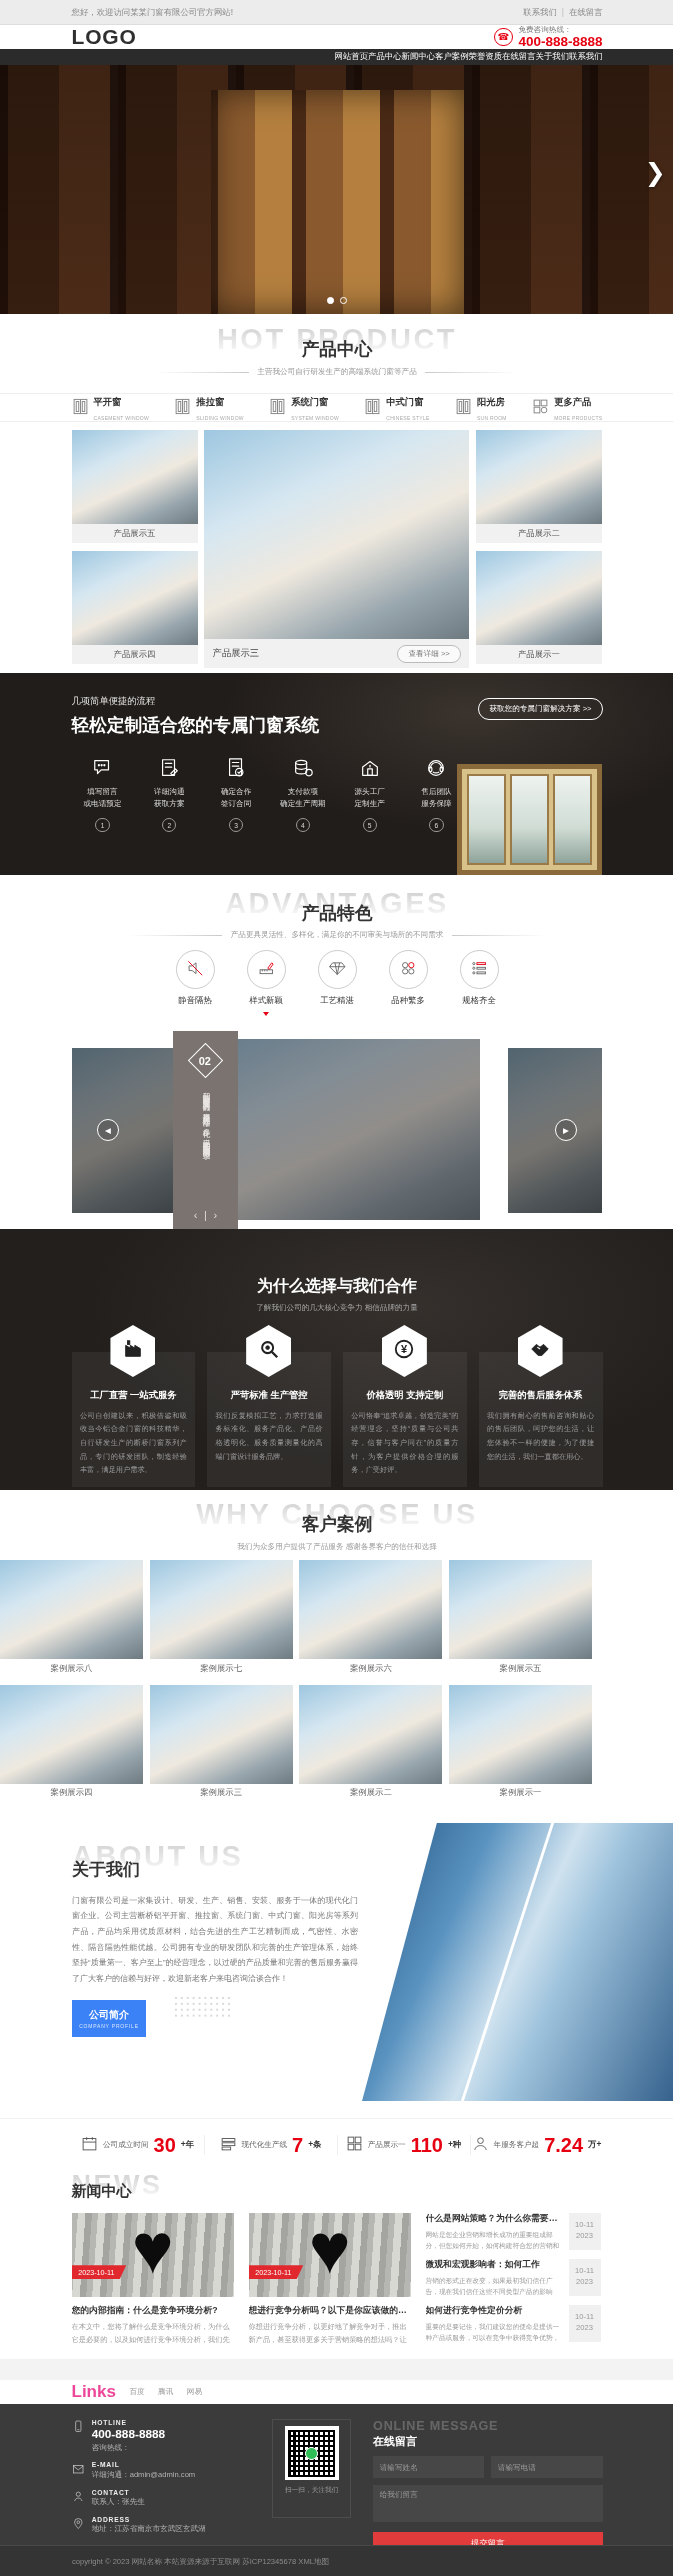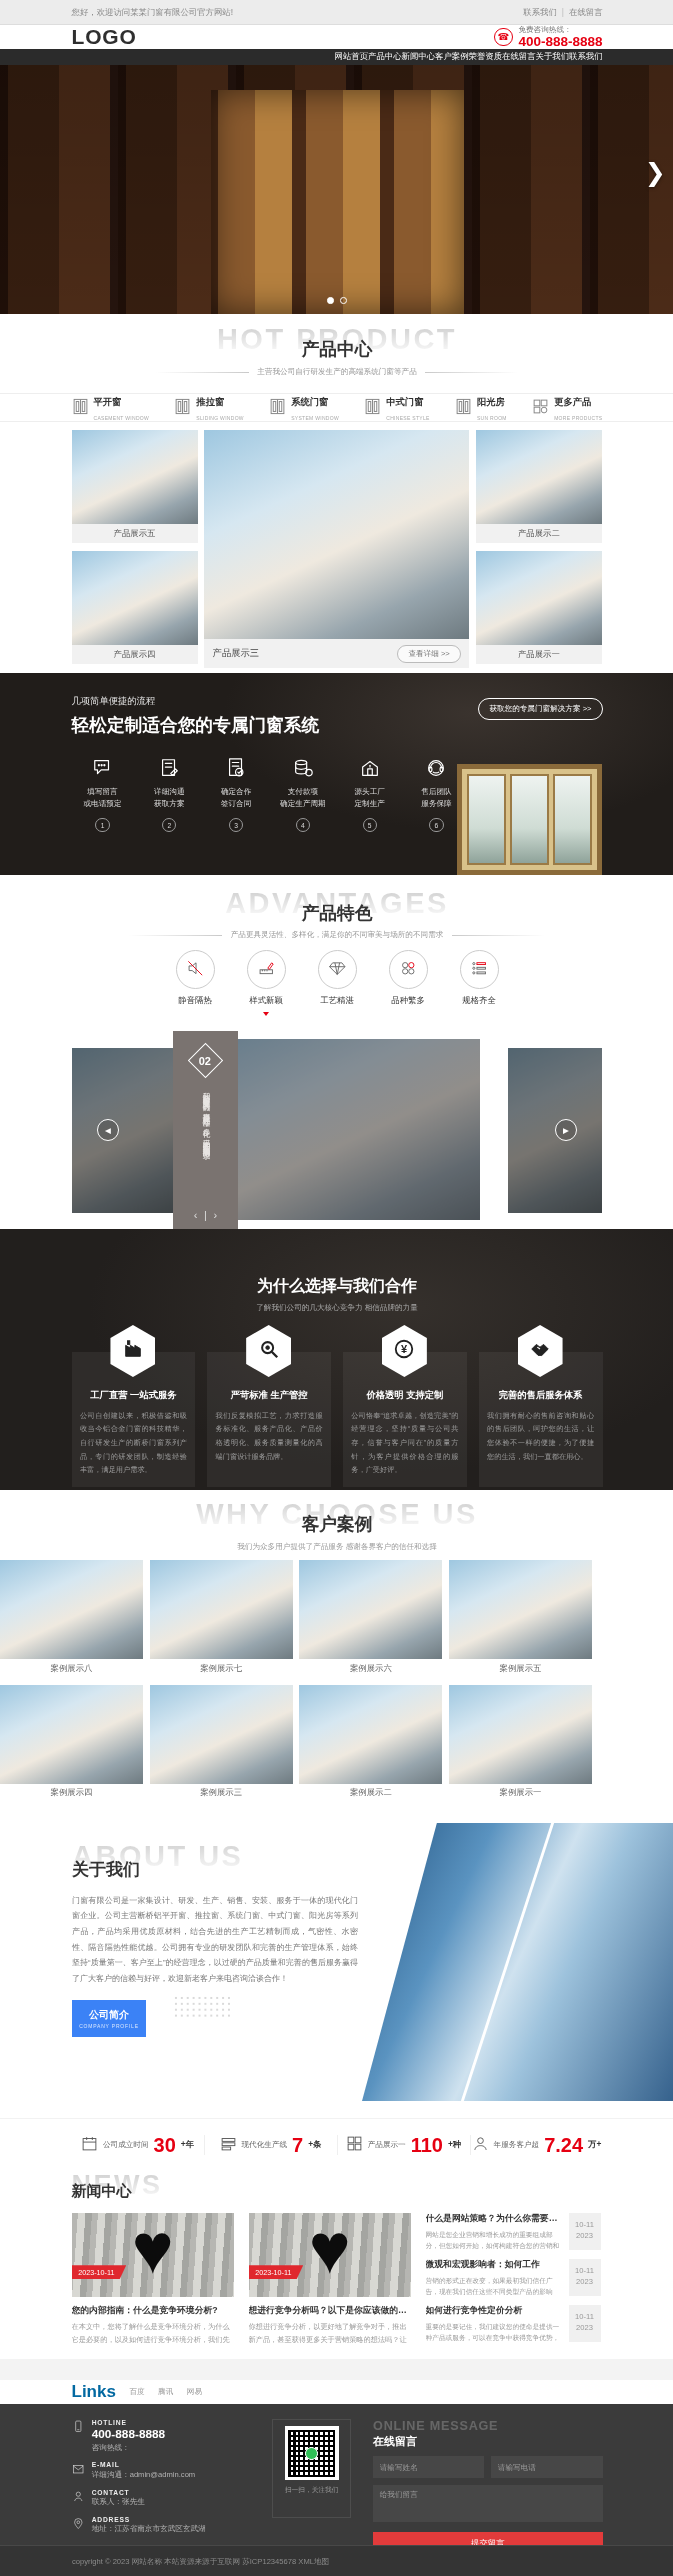--- a/index.html
+++ b/index.html
@@ -154,21 +154,21 @@
 .nitem{display:flex;gap:6.7px;cursor:pointer}
 .nitem .tx{flex:1;min-width:0}
 .nitem .t{font-size:8.8px;font-weight:700;color:#333;white-space:nowrap;overflow:hidden;text-overflow:ellipsis}
 .nitem .e{font-size:6.7px;color:#9a9a9a;line-height:1.7;margin-top:3.4px;height:23px;overflow:hidden}
 .nitem .dt{width:32px;height:37px;background:#f0f0f0;color:#999;text-align:center;font-size:7.6px;padding-top:7px;flex:none}
 .nitem .dt b{display:block;font-weight:400;margin-top:1.7px}
 
 .gapband{height:21px;background:#f3f3f3}
 .links{height:23.6px;background:#fff}
 .links .wrap{display:flex;align-items:center;height:23.6px;gap:13.5px}
-.links .lt{font-size:17px;font-weight:800;color:#0369a1}
+.links .lt{font-size:17px;font-weight:800;color:#ec4899}
 .links a{font-size:7.6px;color:#999;text-decoration:none;cursor:pointer}
 .footer{height:141px;background:#3b3b3b;color:#ccc}
 .footer .wrap{display:flex;padding-top:15px;gap:22px}
 .fcol{width:185px;display:flex;flex-direction:column;gap:8.4px}
 .frow{display:flex;gap:7.6px;align-items:flex-start}
 .frow svg{width:12.6px;height:12.6px;stroke:#d5d5d5;fill:none;stroke-width:1.3;margin-top:1.7px}
 .frow .en{font-size:6.7px;font-weight:700;color:#eee;letter-spacing:0.8px}
 .frow .vl{font-size:7.6px;color:#b3b3b3;margin-top:1.7px}
 .frow .vl.big{font-size:11.8px;font-weight:800;color:#fff}
 .fqr{width:81px;border:0.8px solid #4d4d4d;padding:6.7px 6.7px 5px;text-align:center;height:99px}

